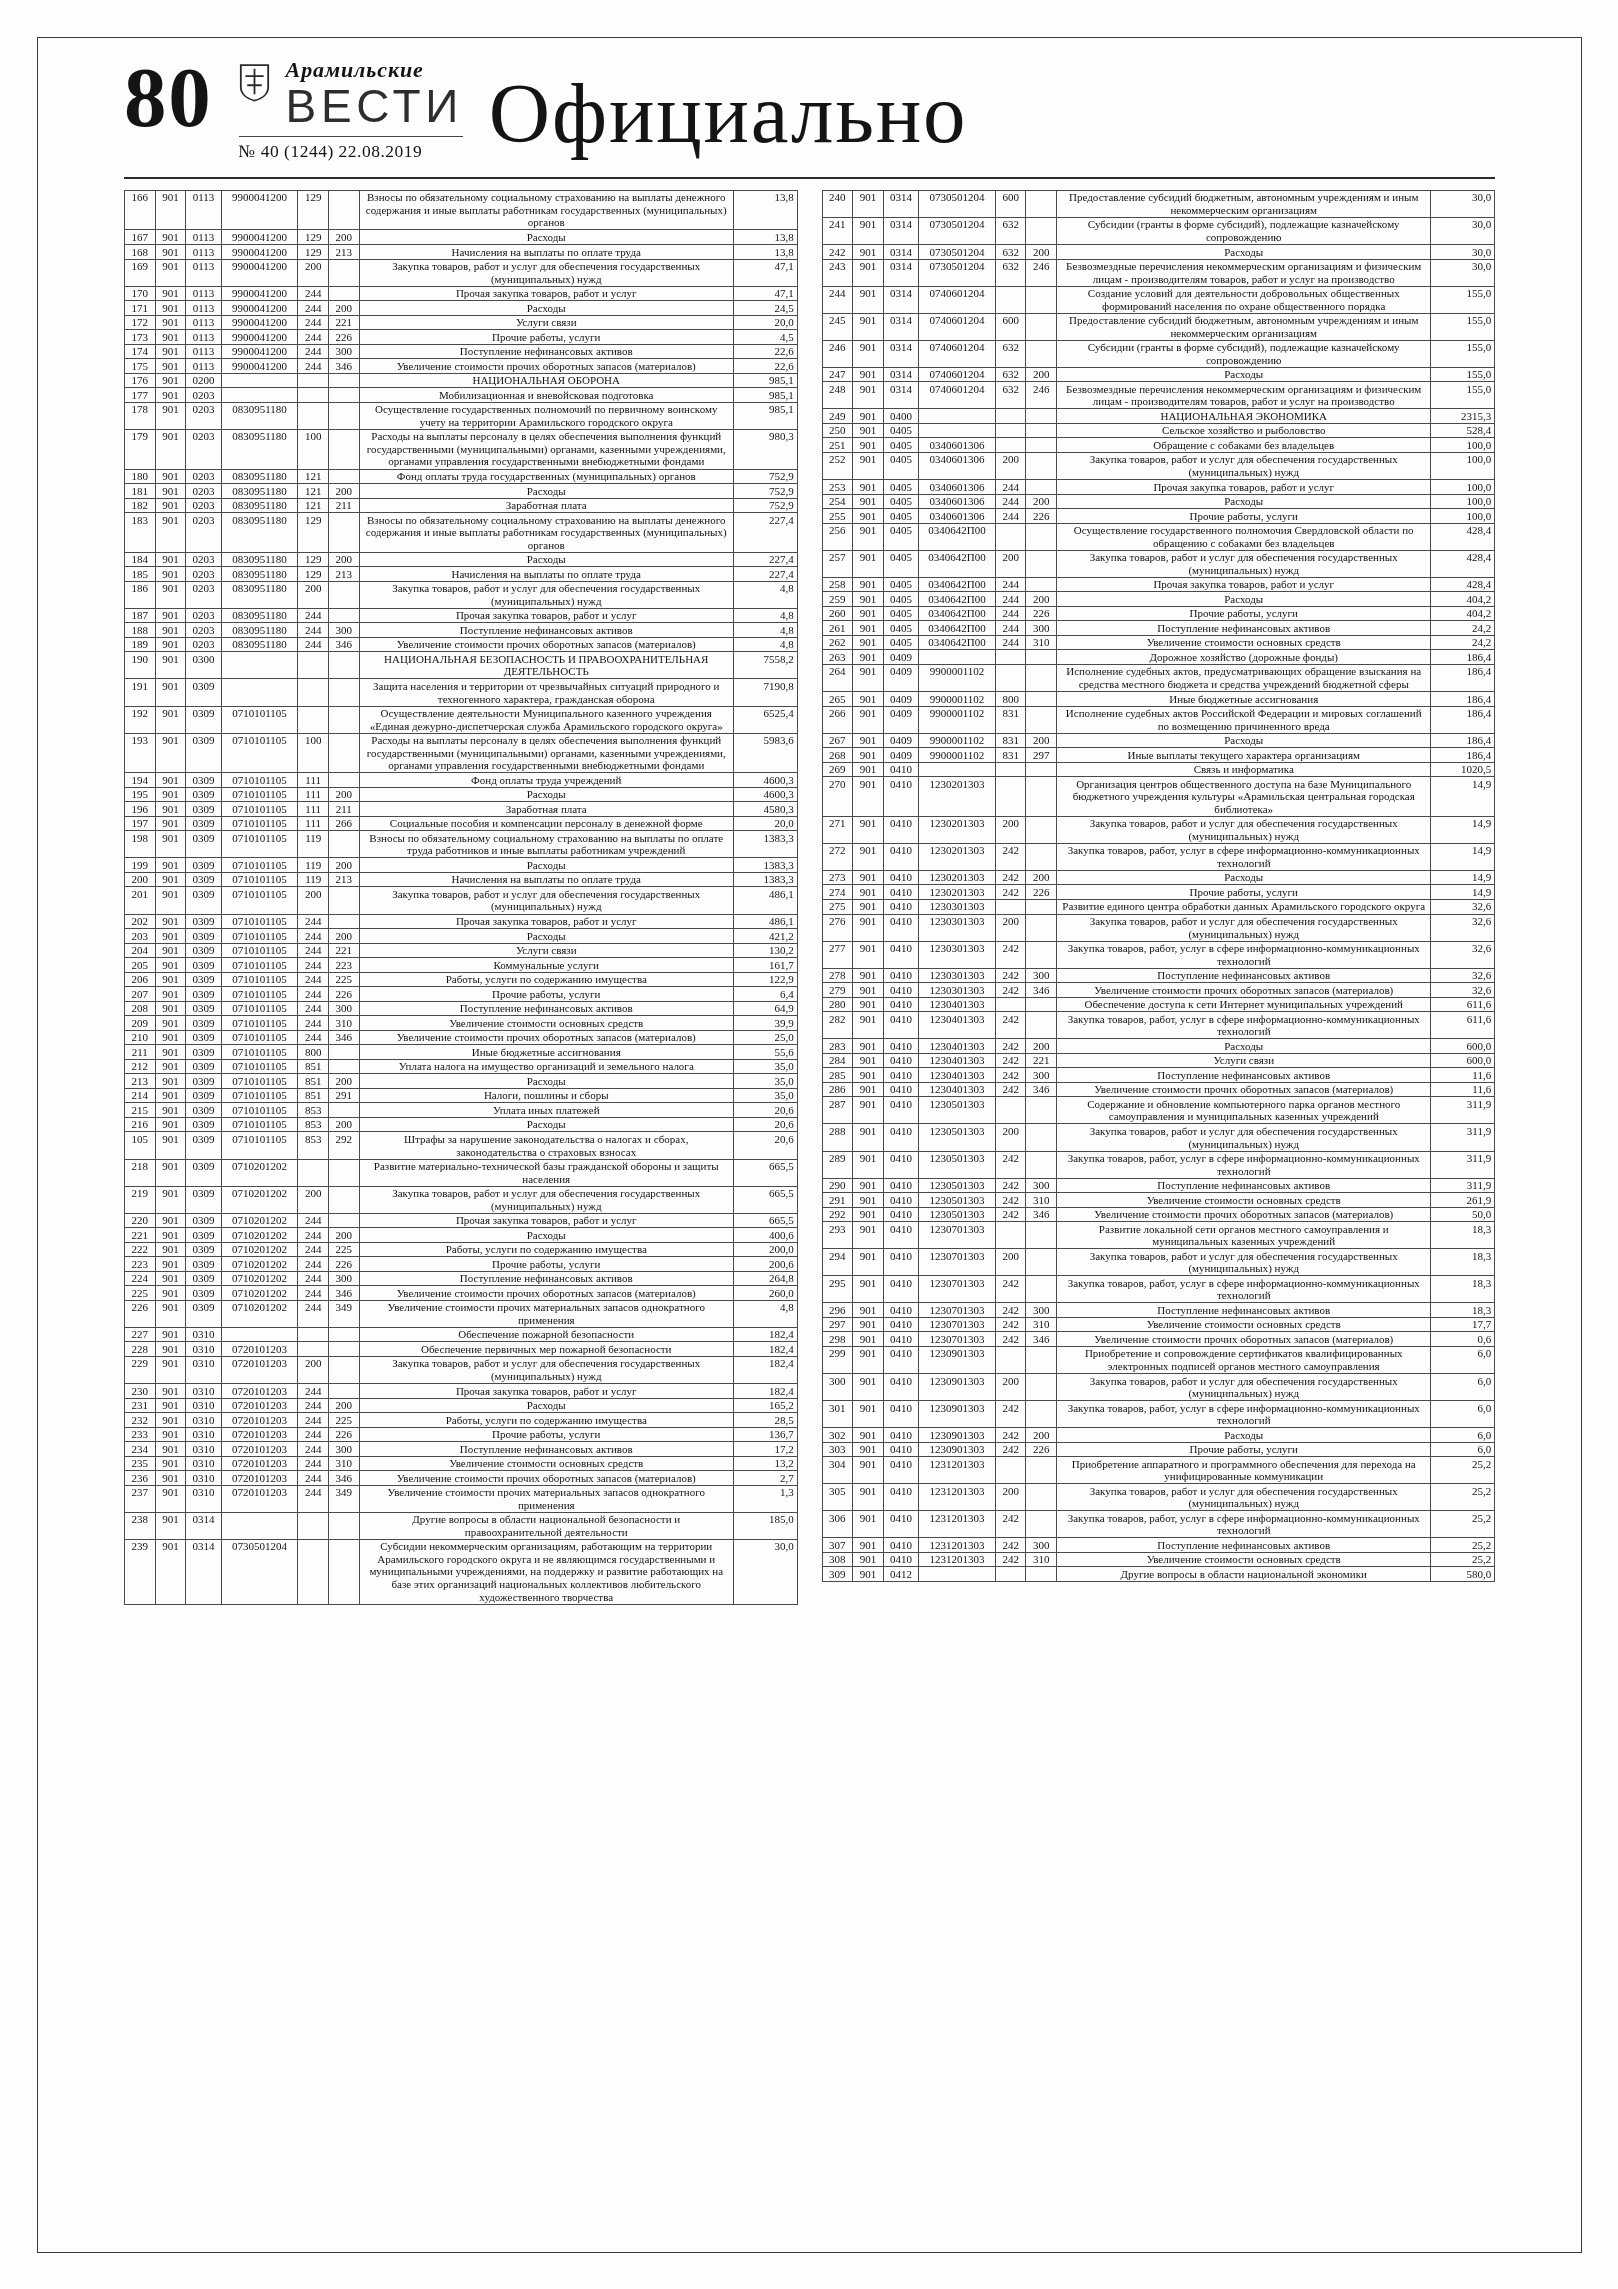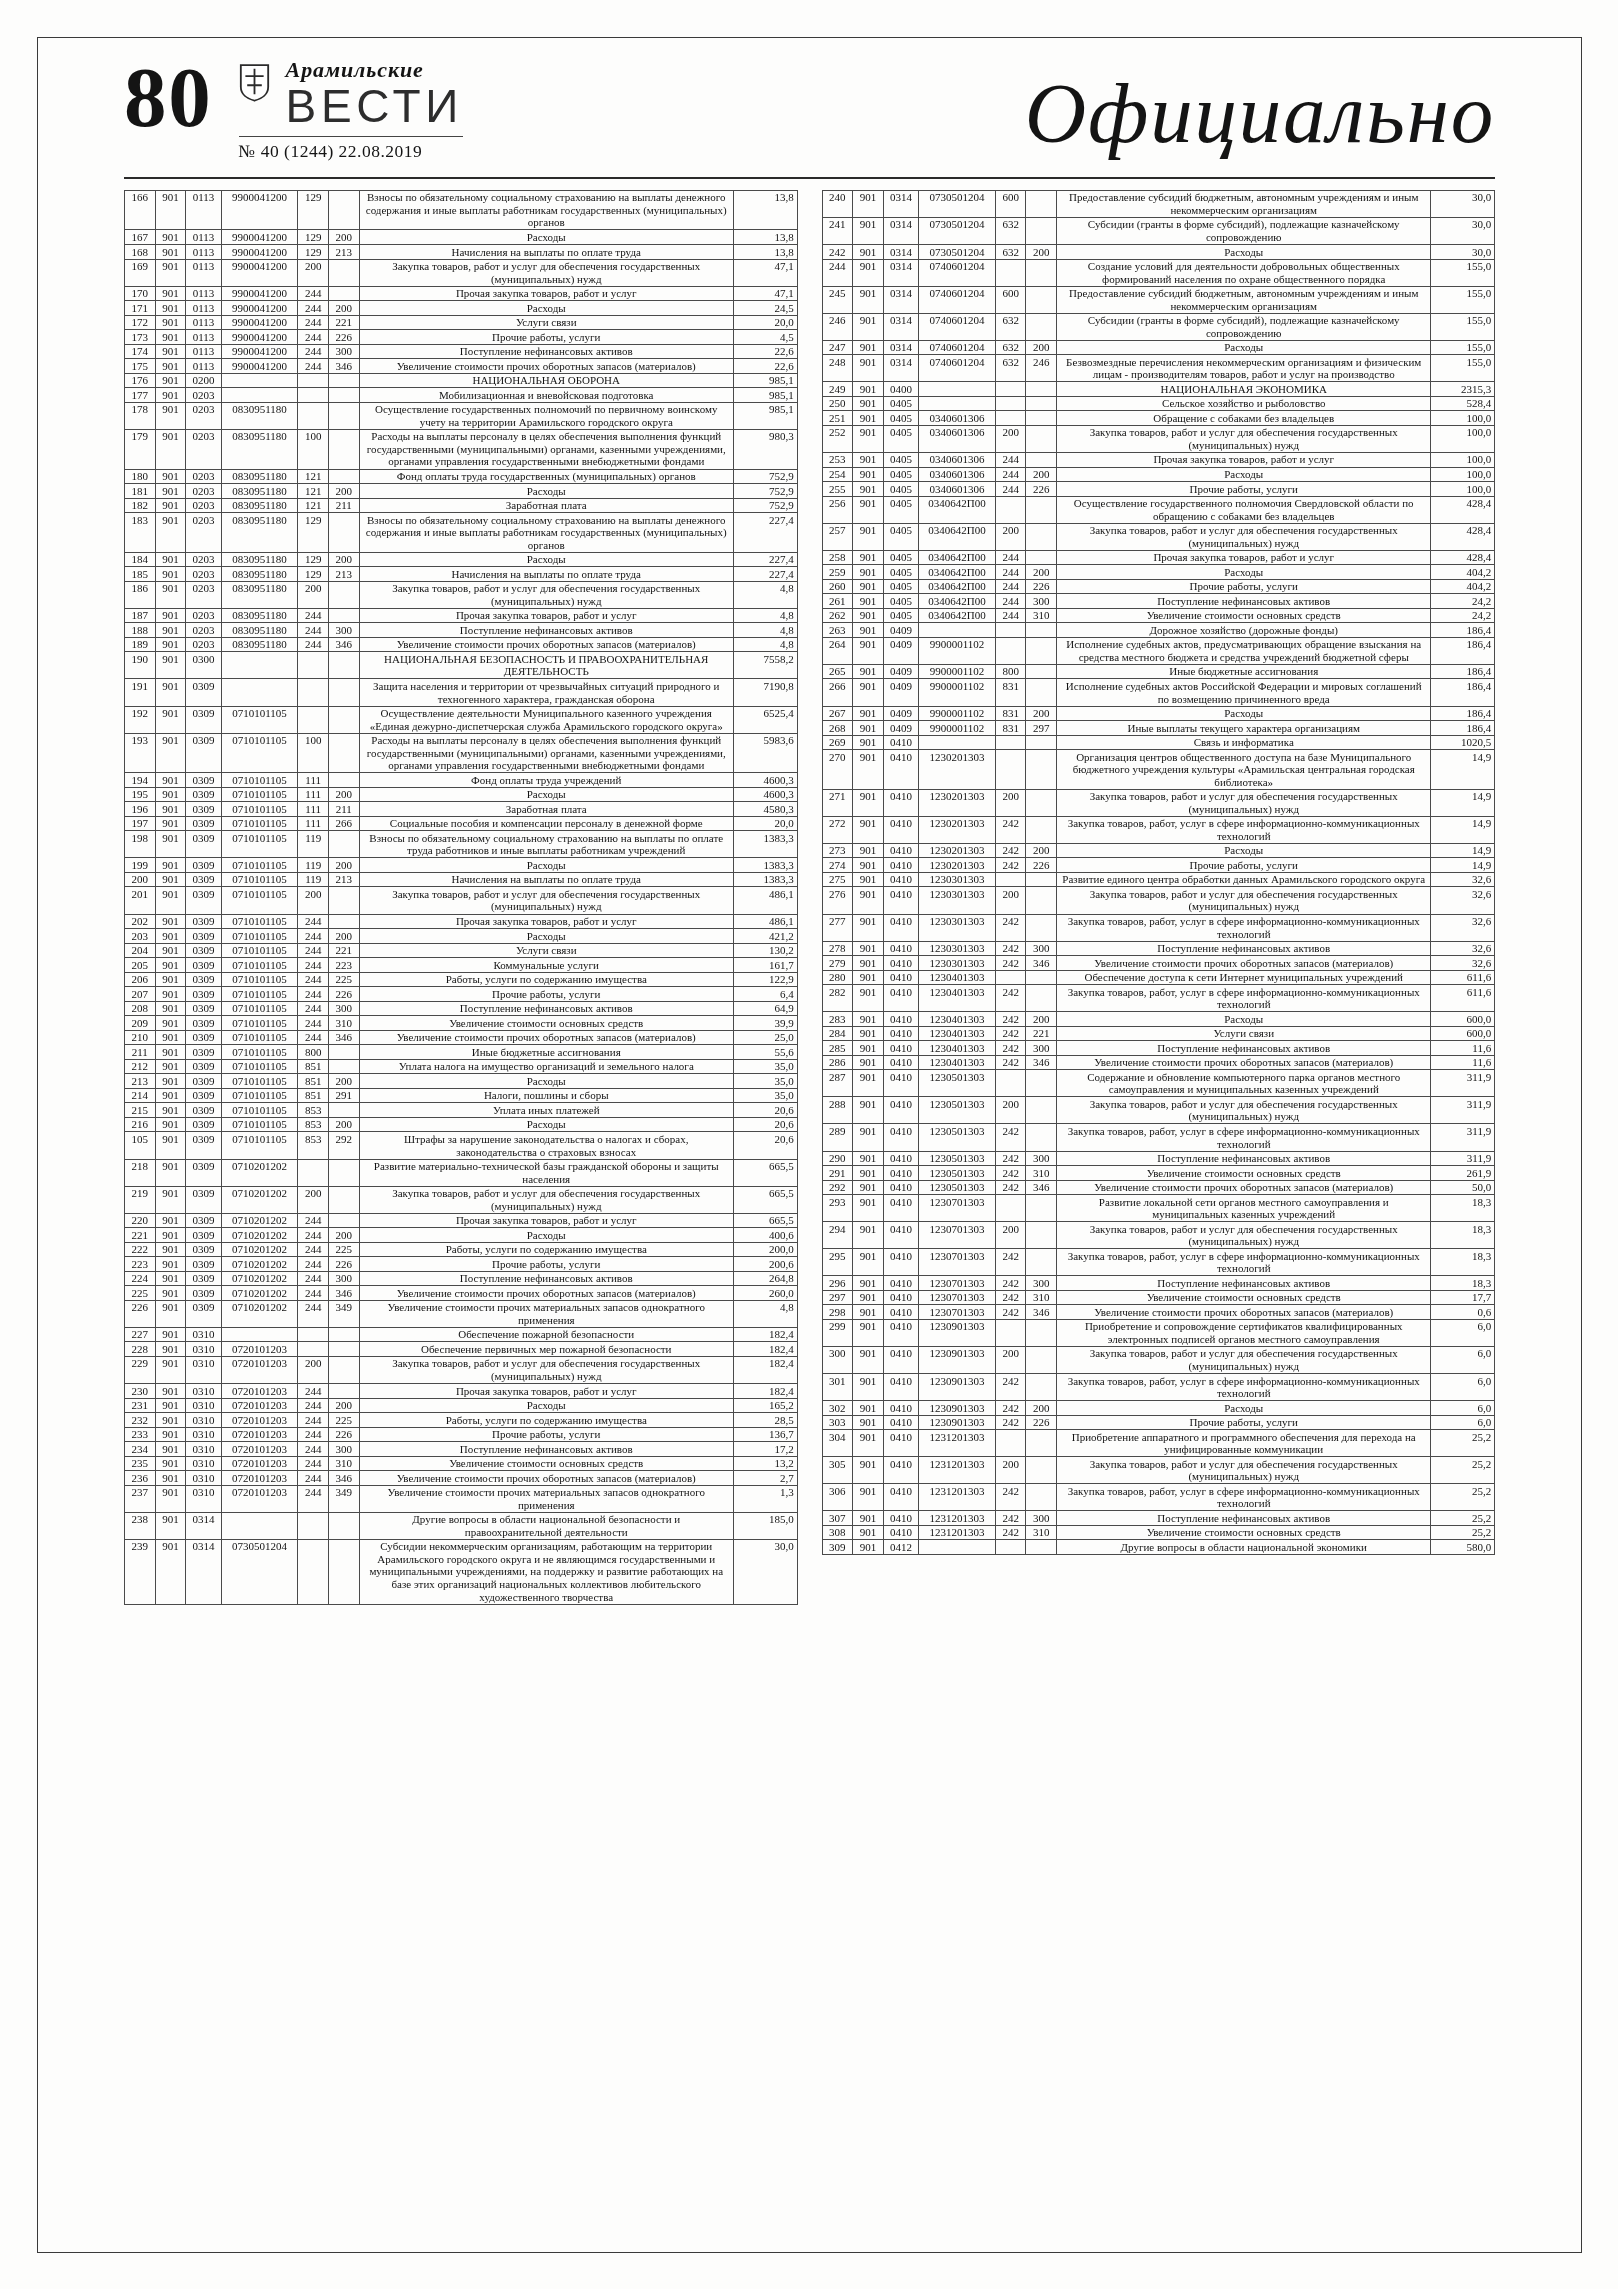--- a/index.html
+++ b/index.html
@@ -57,23 +57,22 @@
   .issue-line {
     margin-top: 7.4px;
     padding-top: 3.7px;
     border-top: 0.9px solid #444;
     font-size: 17.5px;
     letter-spacing: 0.5px;
   }
   .section-title {
     flex: 1;
     align-self: center;
-    text-align: right;
+    text-align: left;
     font-size: 85px;
-    font-style: italic;
     line-height: 1;
     padding-top: 7.4px;
     letter-spacing: 1.8px;
   }
   .header-rule {
     border: none;
     border-top: 2.3px solid #2a2a2a;
     margin: 14.8px 0 11px 0;
   }
   
@@ -905,20 +904,30 @@
               <td class="c0">242</td>
               <td class="c1">901</td>
               <td class="c2">0314</td>
               <td class="c3">0730501204</td>
               <td class="c4">632</td>
               <td class="c5">200</td>
               <td class="c6">Расходы</td>
               <td class="c7">30,0</td>
             </tr>
             <tr>
+              <td class="c0">243</td>
+              <td class="c1">901</td>
+              <td class="c2">0314</td>
+              <td class="c3">0730501204</td>
+              <td class="c4">632</td>
+              <td class="c5">246</td>
+              <td class="c6">Безвозмездные перечисления некоммерческим организациям и физическим лицам - производителям товаров, работ и услуг на производство</td>
+              <td class="c7">30,0</td>
+            </tr>
+            <tr>
               <td class="c0">244</td>
               <td class="c1">901</td>
               <td class="c2">0314</td>
               <td class="c3">0740601204</td>
               <td class="c4"></td>
               <td class="c5"></td>
               <td class="c6">Создание условий для деятельности добровольных общественных формирований населения по охране общественного порядка</td>
               <td class="c7">155,0</td>
             </tr>
             <tr>

